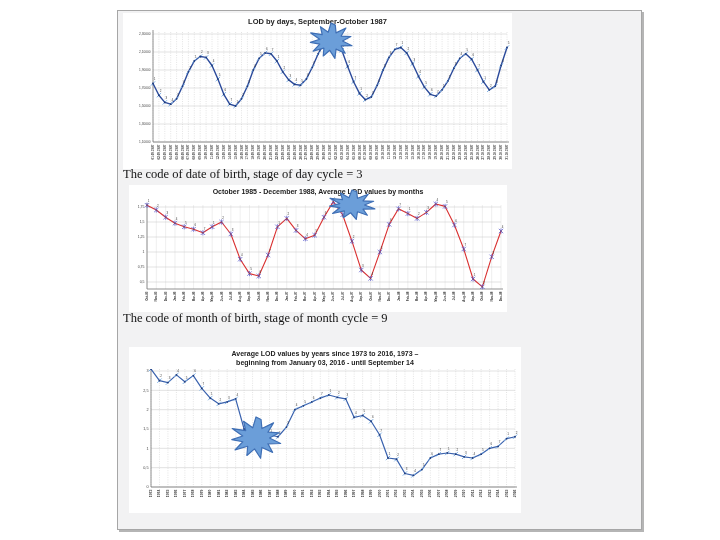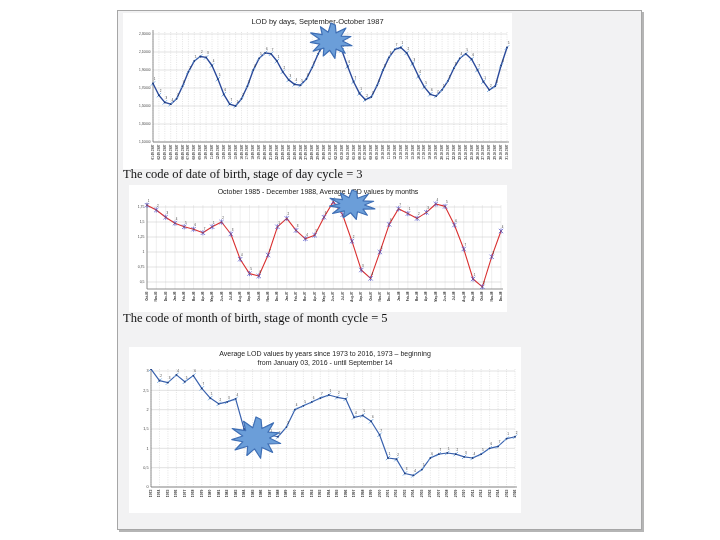--- a/index.html
+++ b/index.html
@@ -5,21 +5,21 @@
   html,body{margin:0;padding:0;background:#ffffff;}
   .page{position:relative;width:720px;height:540px;background:#ffffff;overflow:hidden;
         font-family:"Liberation Sans",sans-serif;}
   .panel{position:absolute;left:117px;top:10px;width:523px;height:518px;
          background:#f2f2f3;border:1px solid #a6a6a6;box-shadow:2px 2px 0 rgba(120,120,120,.55);}
   .fig{position:absolute;margin:0;background:#ffffff;}
   .fig1{left:5px;top:2px;width:389px;height:156px;}
   .fig2{left:11px;top:174px;width:378px;height:127px;}
   .fig3{left:11px;top:336px;width:392px;height:166px;}
   .ctitle{position:absolute;left:0;top:0;width:100%;text-align:center;
-          font-weight:normal;color:#222;}
+          font-weight:bold;color:#222;}
   .t1{font-size:7.5px;padding-top:4px;}
   .t2{font-size:7px;padding-top:3px;}
   .t3{font-size:7px;padding-top:3px;line-height:1.25;}
   .t3 span{display:inline-block;max-width:222px;}
   .plot{position:absolute;left:0;display:block;}
   #svg1{top:13px;}
   #svg2{top:12px;}
   #svg3{top:22px;}
   .star{position:absolute;overflow:visible;}
   .star1{left:183px;top:8px;width:50px;height:40px;}
@@ -659,21 +659,21 @@
           <line x1="369.8" y1="31.799999999999994" x2="374.2" y2="36.199999999999996" stroke="#5252cc" stroke-width="0.7"></line>
           <line x1="369.8" y1="36.199999999999996" x2="374.2" y2="31.799999999999994" stroke="#5252cc" stroke-width="0.7"></line>
           <line x1="372" y1="31.39999999999999" x2="372" y2="36.599999999999994" stroke="#5252cc" stroke-width="0.7"></line>
           <circle cx="372" cy="33.99999999999999" r="0.6" fill="#a04a20"></circle>
           <text x="372.8" y="30.799999999999994" font-size="3" fill="#3c3c3c">4</text>
         </svg>
       <svg class="star star2" width="54" height="36" viewBox="0 0 54 36">
           <polygon points="27,3 23.975976305004153,10.722782052930025 15.500000000000004,6.048849427774746 17.492401878950783,12.680412791512511 4.947588526337899,11.25824107886773 14.7296602069042,16.568932534675913 4.585619292935725,19.176602527093383 14.78399592978319,20.667757117940216 7.583592135001258,26.46410763301161 19.304231558429272,23.910080652050418 18.57135164814197,30.51698203665163 25.641129977520507,25.757270783872535 31.254380352839785,32.47667396927946 32.479639334863464,24.74095534724375 42.39000394625373,28.255398591588047 38.02462525003353,22.133370261019007 49.82996527853507,21.92783232039225 39.5,18 48.628388158612175,14.278895696470512 38.02462525003354,13.866629738981 43.22641720420231,7.187242789303914 32.47963933486347,11.259044652756248 31.678013043399588,4.795007390093625" fill="#6b9ed9" stroke="#3f6fb5" stroke-width="1.2" stroke-linejoin="round"></polygon>
         </svg>
     </figure>
-    <div class="caption cap2">The code of month of birth, stage of month cycle = 5</div>
+    <div class="caption cap2">The code of month of birth, stage of month cycle = 9</div>
 
     <figure class="fig fig3">
       <div class="ctitle t3">
         <span>Average LOD values by years since 1973 to 2016, 1973 – beginning from January 03, 2016 - until September 14</span>
       </div>
       <svg id="svg3" class="plot" width="392" height="144" viewBox="0 0 392 144">
           <line x1="22" y1="0" x2="22" y2="118" stroke="#c9c9c9" stroke-width="0.5" stroke-dasharray="1,1.3"></line>
           <line x1="30.46511627906977" y1="0" x2="30.46511627906977" y2="118" stroke="#c9c9c9" stroke-width="0.5" stroke-dasharray="1,1.3"></line>
           <line x1="38.93023255813954" y1="0" x2="38.93023255813954" y2="118" stroke="#c9c9c9" stroke-width="0.5" stroke-dasharray="1,1.3"></line>
           <line x1="47.3953488372093" y1="0" x2="47.3953488372093" y2="118" stroke="#c9c9c9" stroke-width="0.5" stroke-dasharray="1,1.3"></line>

